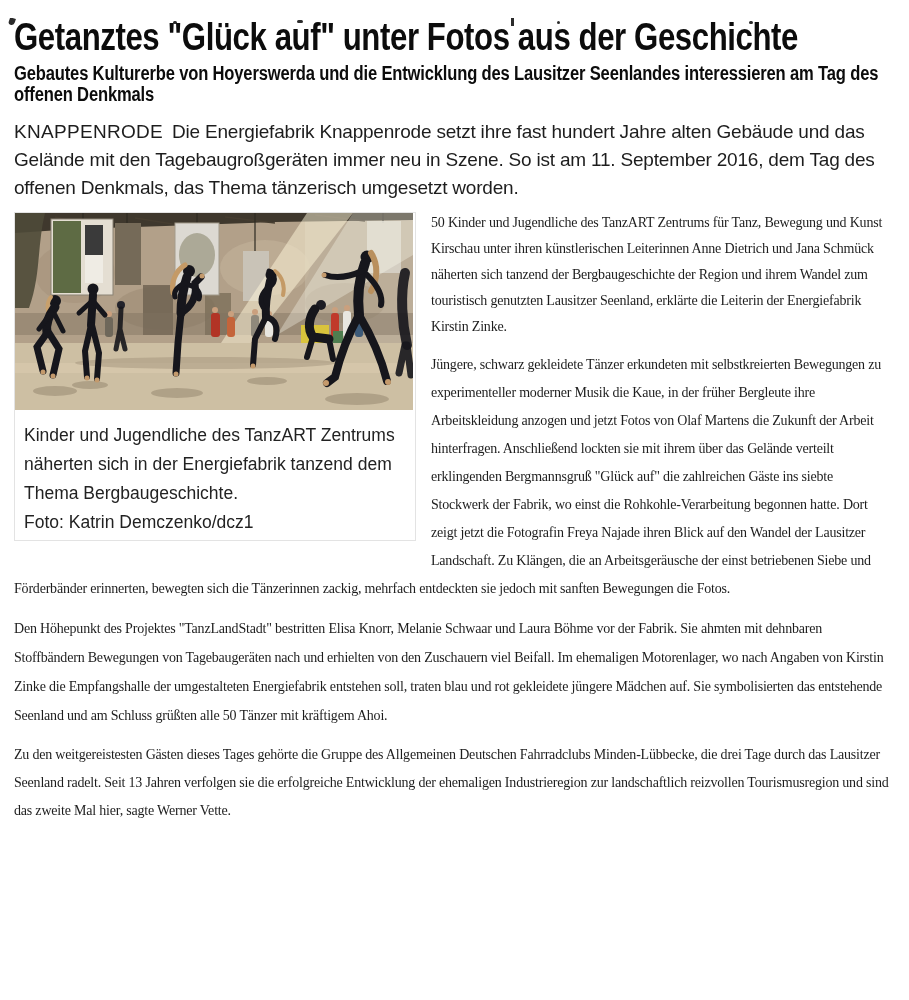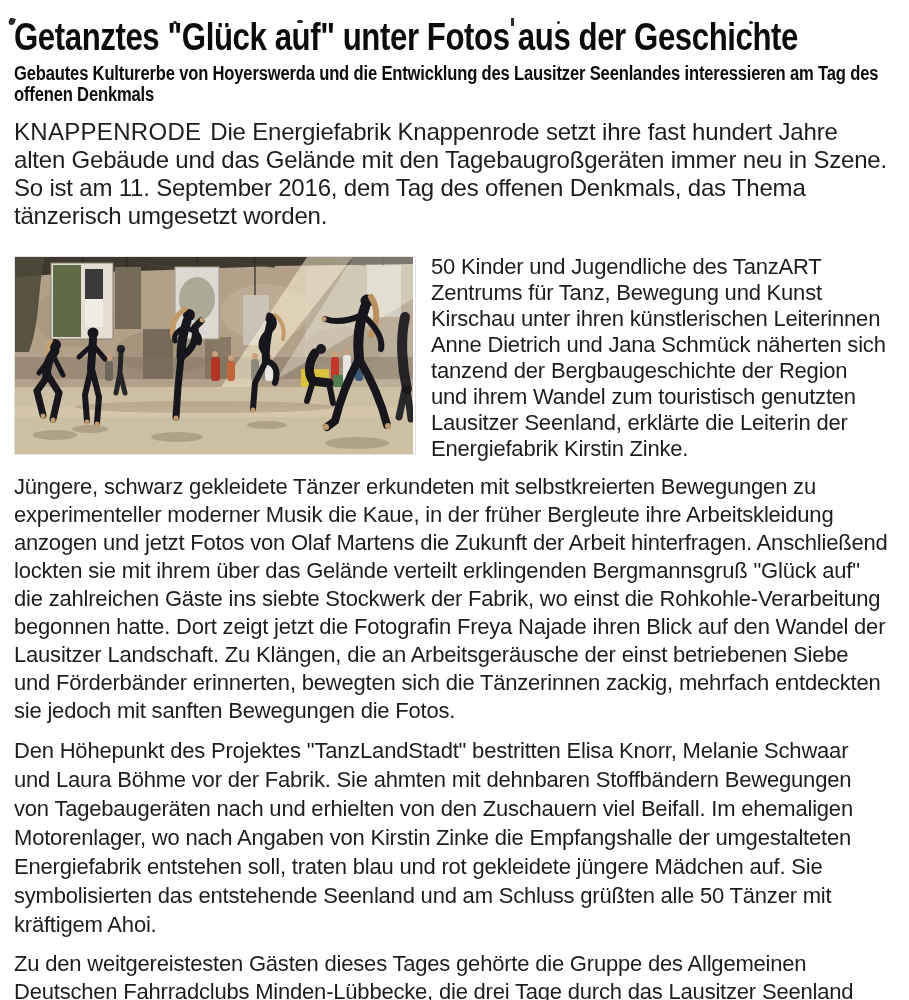--- a/index.html
+++ b/index.html
@@ -23,31 +23,31 @@
   h1.headline{
     margin:18px 0 0 0;font-size:38px;line-height:38px;font-weight:bold;
     letter-spacing:-0.5px;white-space:nowrap;color:#0c0c0c;
     transform:scaleX(0.82);transform-origin:0 50%;
   }
   h2.subheadline{
     margin:7px 0 0 0;font-size:19.5px;line-height:21px;font-weight:bold;
     letter-spacing:-0.2px;color:#0c0c0c;width:1052px;
     transform:scaleX(0.85);transform-origin:0 0;
   }
-  p.lead{margin:13px 0 24px 0;font-size:24px;line-height:28px;letter-spacing:-0.2px;}
+  p.lead{margin:13px 0 8px 0;font-size:19px;line-height:28px;letter-spacing:-0.2px;}
   .loc{margin-right:9px;letter-spacing:0.3px;}
 
   figure.article-figure{
     float:left;width:400px;margin:2px 15px 18px 0;padding:0;
     border:1px solid #e3e3e3;background:#fff;
   }
   .photo-svg{display:block;width:398px;height:197px;}
   figcaption{font-size:17.5px;line-height:29px;color:#222;padding:11px 9px 3px 9px;}
 
-  p.body{font-size:22px;letter-spacing:-0.2px;margin:0 0 11px 0;}
+  p.body{font-size:14px;letter-spacing:-0.2px;margin:0 0 11px 0;font-family:Liberation Serif, serif;}
   p.colA{line-height:26px;}
   p.colB{line-height:28px;}
   p.wide1{line-height:29px;}
   p.wide2{line-height:28px;margin-bottom:0;}
 </style>
 </head>
 <body>
 
 <div class="page">
 
@@ -180,20 +180,24 @@
         <circle cx="72" cy="165" r="2.5"></circle>
           <circle cx="82" cy="167" r="2.5"></circle>
         <circle cx="161" cy="161" r="2.5"></circle>
           <circle cx="187" cy="63" r="2.5"></circle>
         <circle cx="238" cy="153" r="2.5"></circle>
           <circle cx="309" cy="62" r="2.5"></circle>
         <circle cx="311" cy="170" r="3"></circle>
           <circle cx="373" cy="169" r="3"></circle>
       </g>
     </svg>
+    <figcaption>
+      <div>Kinder und Jugendliche des TanzART Zentrums näherten sich in der Energiefabrik tanzend dem Thema Bergbaugeschichte.</div>
+      <div>Foto: Katrin Demczenko/dcz1</div>
+    </figcaption>
   </figure>
 
   <p class="body colA">50 Kinder und Jugendliche des TanzART Zentrums für Tanz, Bewegung und Kunst Kirschau unter ihren künstlerischen Leiterinnen Anne Dietrich und Jana Schmück näherten sich tanzend der Bergbaugeschichte der Region und ihrem Wandel zum touristisch genutzten Lausitzer Seenland, erklärte die Leiterin der Energiefabrik Kirstin Zinke.</p>
   <p class="body colB">Jüngere, schwarz gekleidete Tänzer erkundeten mit selbstkreierten Bewegungen zu experimenteller moderner Musik die Kaue, in der früher Bergleute ihre Arbeitskleidung anzogen und jetzt Fotos von Olaf Martens die Zukunft der Arbeit hinterfragen. Anschließend lockten sie mit ihrem über das Gelände verteilt erklingenden Bergmannsgruß "Glück auf" die zahlreichen Gäste ins siebte Stockwerk der Fabrik, wo einst die Rohkohle-Verarbeitung begonnen hatte. Dort zeigt jetzt die Fotografin Freya Najade ihren Blick auf den Wandel der Lausitzer Landschaft. Zu Klängen, die an Arbeitsgeräusche der einst betriebenen Siebe und Förderbänder erinnerten, bewegten sich die Tänzerinnen zackig, mehrfach entdeckten sie jedoch mit sanften Bewegungen die Fotos.</p>
   <p class="body wide1">Den Höhepunkt des Projektes "TanzLandStadt" bestritten Elisa Knorr, Melanie Schwaar und Laura Böhme vor der Fabrik. Sie ahmten mit dehnbaren Stoffbändern Bewegungen von Tagebaugeräten nach und erhielten von den Zuschauern viel Beifall. Im ehemaligen Motorenlager, wo nach Angaben von Kirstin Zinke die Empfangshalle der umgestalteten Energiefabrik entstehen soll, traten blau und rot gekleidete jüngere Mädchen auf. Sie symbolisierten das entstehende Seenland und am Schluss grüßten alle 50 Tänzer mit kräftigem Ahoi.</p>
   <p class="body wide2">Zu den weitgereistesten Gästen dieses Tages gehörte die Gruppe des Allgemeinen Deutschen Fahrradclubs Minden-Lübbecke, die drei Tage durch das Lausitzer Seenland radelt. Seit 13 Jahren verfolgen sie die erfolgreiche Entwicklung der ehemaligen Industrieregion zur landschaftlich reizvollen Tourismusregion und sind das zweite Mal hier, sagte Werner Vette.</p>
 
 </div>
 
 </body></html>

